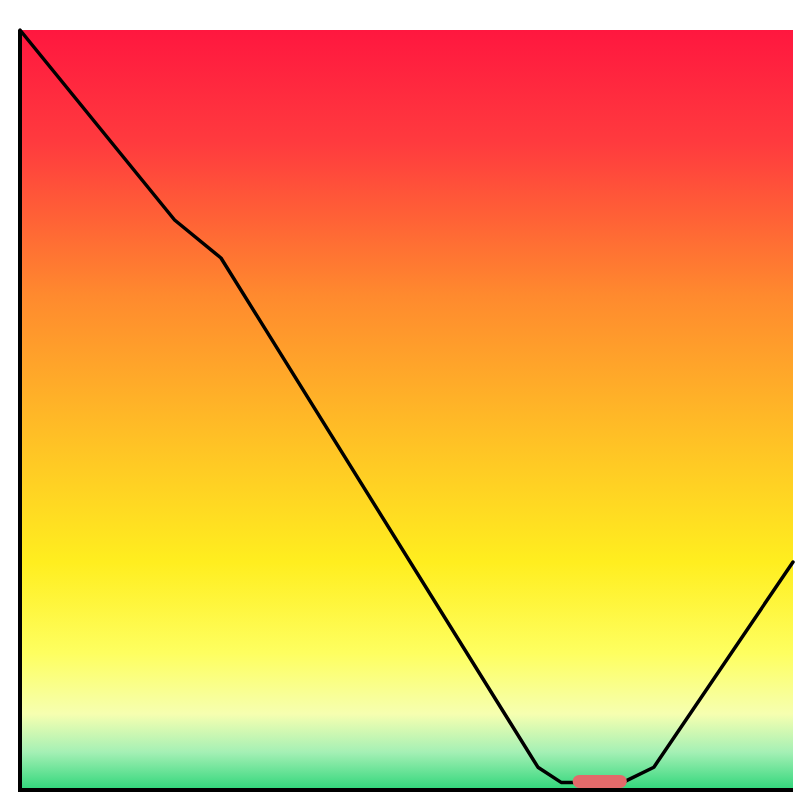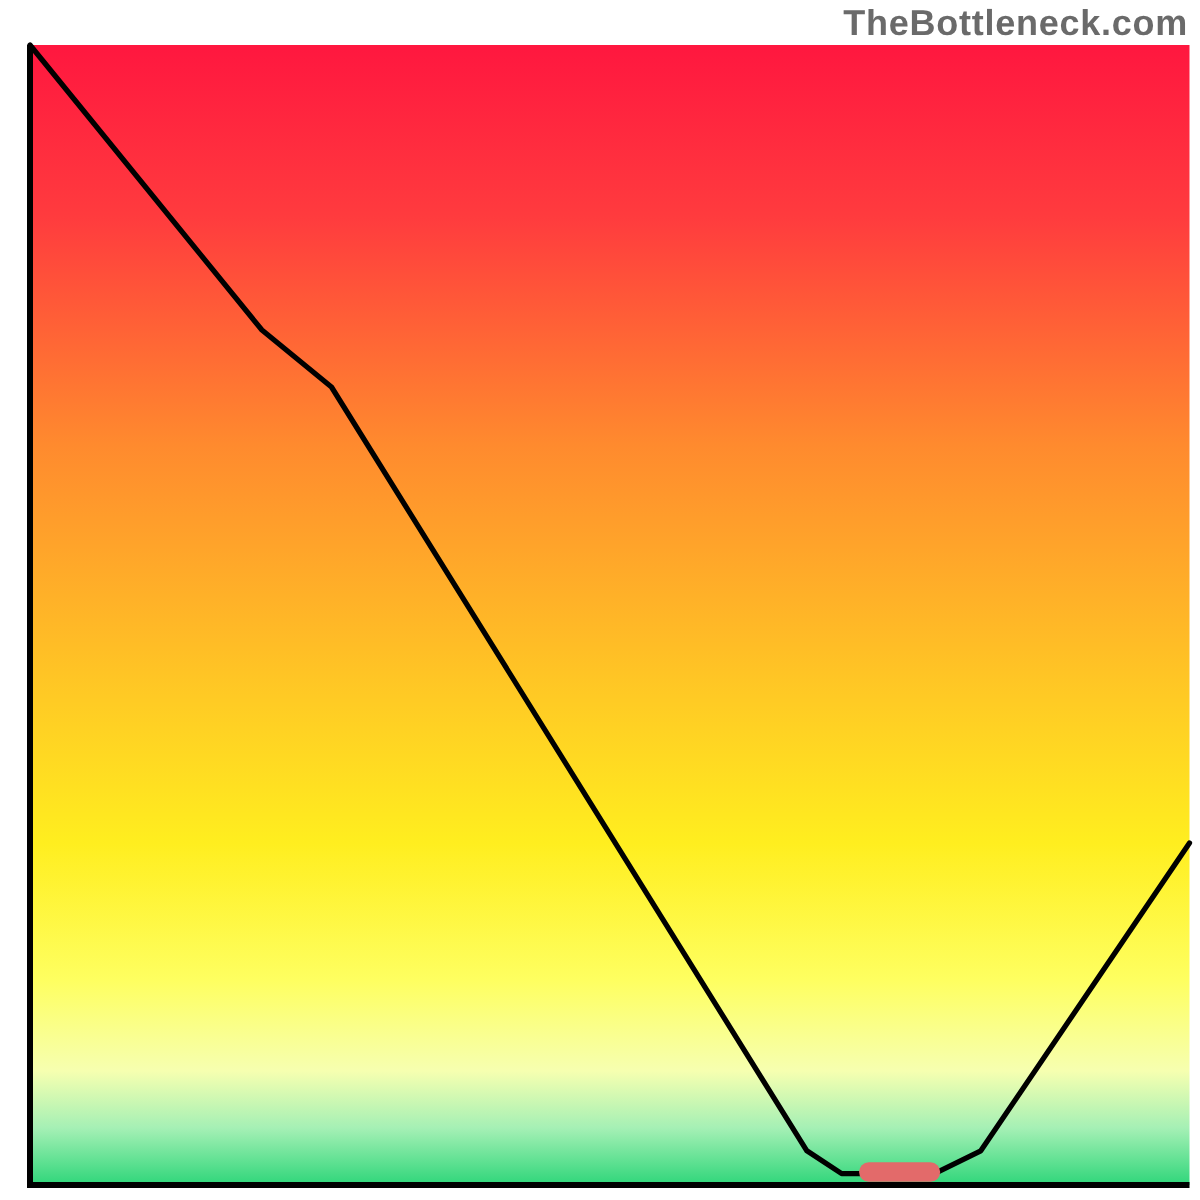--- a/index.html
+++ b/index.html
@@ -25,21 +25,20 @@
     letter-spacing: 0.5px;
   }
   svg {
     display: block;
   }
 </style>
 </head>
 <body>
 
 <div class="container">
-  <div class="watermark">TheBottleneck.com</div>
   <svg id="chart-svg" width="800" height="800" viewBox="0 0 800 800">
     <defs>
       <linearGradient id="bg-grad" x1="0" y1="0" x2="0" y2="1">
           <stop offset="0%" stop-color="#ff173f"></stop>
           <stop offset="15%" stop-color="#ff3b3e"></stop>
           <stop offset="35%" stop-color="#ff8a2e"></stop>
           <stop offset="55%" stop-color="#ffc425"></stop>
           <stop offset="70%" stop-color="#ffee1f"></stop>
           <stop offset="82%" stop-color="#feff60"></stop>
           <stop offset="90%" stop-color="#f6ffb0"></stop>

